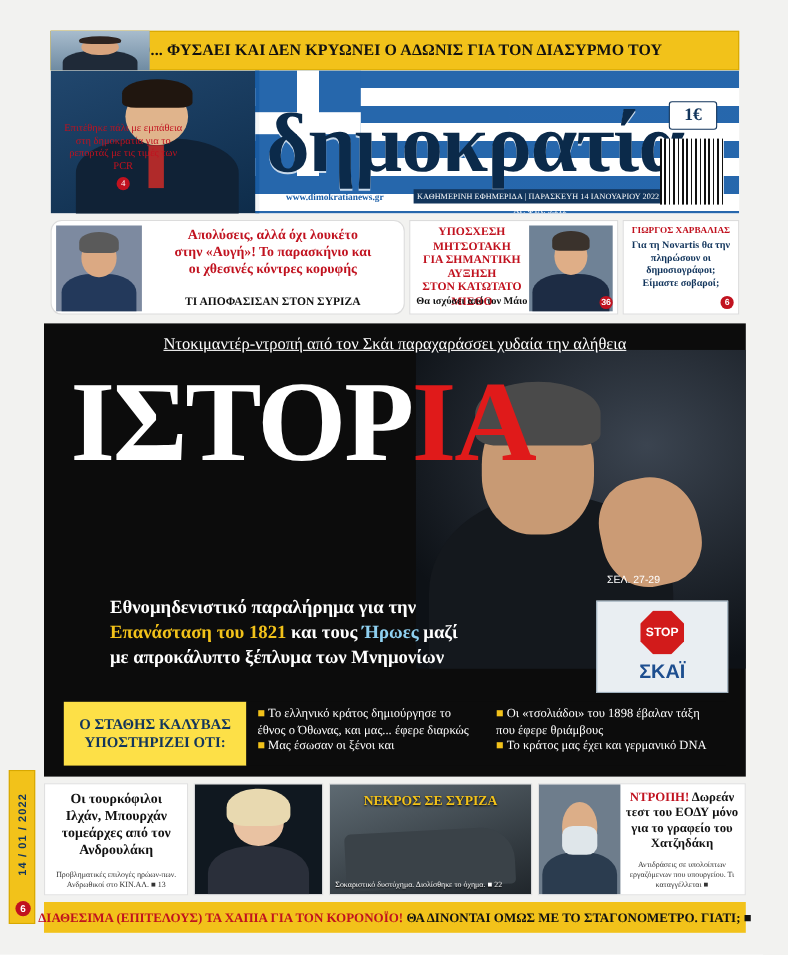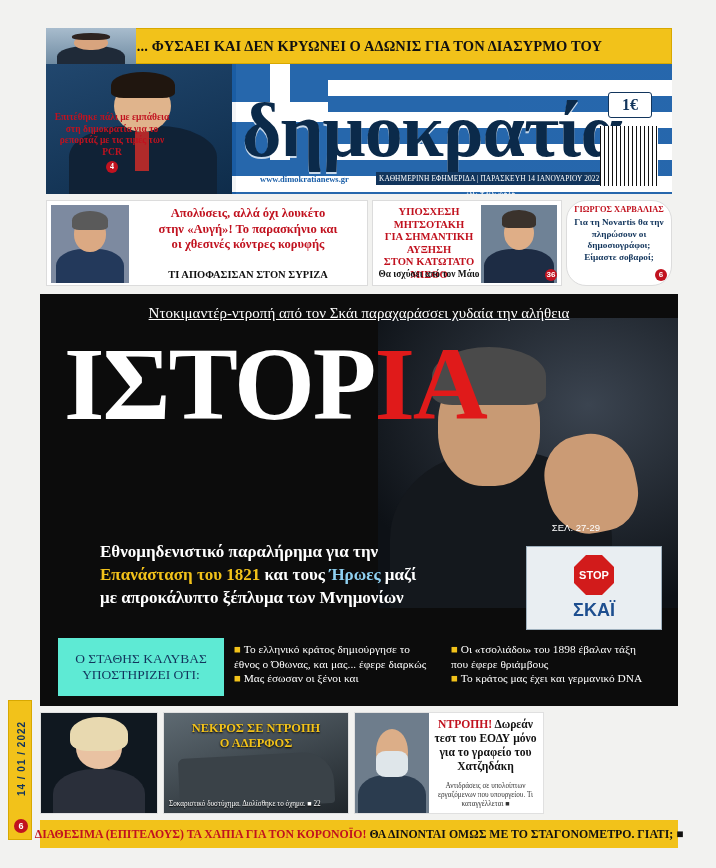--- a/index.html
+++ b/index.html
@@ -53,21 +53,21 @@
   }
   .mast-photo { position:absolute; left:0; top:0; width:190px; height:130px; overflow:hidden; }
   .mast-photo .bg { position:absolute; inset:0; background:linear-gradient(160deg,#21476e,#0e2c4a); }
   .mast-photo .h { position:absolute; left:36%; top:12%; width:30%; height:40%; background:#e0b48c; border-radius:50%; }
   .mast-photo .hr { position:absolute; left:34%; top:6%; width:34%; height:20%; background:#20160f; border-radius:50% 50% 20% 20%; }
   .mast-photo .b { position:absolute; left:12%; top:48%; width:78%; height:60%; background:#102236; border-radius:40% 40% 0 0; }
   .mast-photo .tie { position:absolute; left:47%; top:52%; width:7%; height:30%; background:#b02a2a; }
 
   .mast-caption {
     position:absolute; left:8px; top:48px; width:116px;
-    color:#c1121f; font-weight:bold; font-size:9.5px; line-height:11.5px;
+    color:#c1121f; font-weight:normal; font-size:9.5px; line-height:11.5px;
     text-align:center; z-index:4;
   }
   .mast-caption .num {
     display:block; margin:3px auto 0; width:12px; height:12px; border-radius:50%;
     background:#c1121f; color:#fff; font-size:8px; line-height:12px;
   }
 
   .flag {
     position:absolute; left:186px; top:0; width:440px; height:130px;
     background:
@@ -110,23 +110,23 @@
     position:absolute; right:14px; top:62px; width:58px; height:60px;
     background:repeating-linear-gradient(90deg,#111 0 1.5px,#fff 1.5px 4px);
   }
 
   
   .secbar {
     position:absolute; left:46px; top:200px; width:626px; height:86px;
     display:flex; gap:4px;
   }
   .sec-box { position:relative; background:#fff; overflow:hidden; border:1px solid #dcdcdc; }
-  .sec-a { width:322px; }
+  .sec-a { width:322px;border-radius:10px; }
   .sec-b { width:190px; }
-  .sec-c { width:106px;border-radius:20px; }
+  .sec-c { width:106px; }
 
   .sec-a .ph { position:absolute; left:4px; top:4px; width:78px; height:78px; overflow:hidden; background:#7d8aa0; }
   .sec-a .ph .h { position:absolute; left:30%; top:16%; width:40%; height:44%; background:#dba983; border-radius:50%; }
   .sec-a .ph .hr { position:absolute; left:27%; top:8%; width:46%; height:24%; background:#5a5a5a; border-radius:50% 50% 20% 20%; }
   .sec-a .ph .b { position:absolute; left:6%; top:56%; width:88%; height:54%; background:#23395b; border-radius:40% 40% 0 0; }
   .sec-a .txt {
     position:absolute; left:86px; top:5px; right:4px;
     color:#c1121f; font-weight:bold; font-size:12.6px; line-height:15.5px; text-align:center;
   }
   .sec-a .sub {
@@ -199,43 +199,43 @@
   }
 
   .main .deck {
     position:absolute; left:60px; top:246px; width:400px;
     color:#fff; font-weight:bold; font-size:17px; line-height:23px; 
   }
   .main .deck .y { color:#f2c21a; }
   .main .deck .c { color:#8fd0f0; }
 
   .skai-box {
-    position:absolute; right:16px; bottom:76px; width:136px; height:84px;
+    position:absolute; right:16px; bottom:76px; width:120px; height:84px;
     background:#e9eef2; border:1px solid #9fb0bd;
   }
   .skai-stop {
     position:absolute; left:50%; top:8px; transform:translateX(-50%);
     width:40px; height:40px; background:#d21b1b; color:#fff;
     font-family:"Liberation Sans", sans-serif; font-weight:bold; font-size:11px;
     line-height:40px; text-align:center;
     clip-path:polygon(30% 0,70% 0,100% 30%,100% 70%,70% 100%,30% 100%,0 70%,0 30%);
   }
   .skai-name {
     position:absolute; left:0; bottom:8px; width:100%; text-align:center;
     color:#1d4e8f; font-weight:bold; font-size:18px;
     font-family:"Liberation Sans", sans-serif;
   }
 
   .kaliv {
     position:absolute; left:18px; bottom:10px; width:602px; height:58px;
     display:flex; align-items:stretch;
   }
   .kaliv .tag {
-    width:166px; background:#5eead4; color:#12355c;
-    font-weight:normal; font-size:13.5px; line-height:16px;
+    width:166px; background:#fde047; color:#12355c;
+    font-weight:bold; font-size:13.5px; line-height:16px;
     display:flex; align-items:center; justify-content:center; text-align:center; padding:0 6px;
   }
   .kaliv .bullets {
     flex:1; background:#0c0c0c; color:#fff; padding:4px 6px 4px 10px;
     font-size:11.4px; line-height:14.6px; columns:2; column-gap:14px;
   }
   .kaliv .bullets .b { display:block; }
   .kaliv .bullets .dot { color:#f2c21a; font-weight:bold; }
 
   
@@ -419,36 +419,39 @@
         <span class="b"><span class="dot">■ </span><span>Το ελληνικό κράτος δημιούργησε το έθνος ο Όθωνας, και μας... έφερε διαρκώς</span></span>
         <span class="b"><span class="dot">■ </span><span>Μας έσωσαν οι ξένοι και</span></span>
         <span class="b"><span class="dot">■ </span><span>Οι «τσολιάδοι» του 1898 έβαλαν τάξη που έφερε θριάμβους</span></span>
         <span class="b"><span class="dot">■ </span><span>Το κράτος μας έχει και γερμανικό DNA</span></span>
       </div>
     </div>
   </div>
 
   <div class="bottom">
 
+    <div class="bcol b1">
+      <div class="t">Οι τουρκόφιλοι Ιλχάν, Μπουρχάν τομεάρχες από τον Ανδρουλάκη</div>
+      <div class="s">Προβληματικές επιλογές ηρώων-πων. Ανδρωθικοί στο ΚΙΝ.ΑΛ. ■ 13</div>
+    </div>
 
     <div class="bcol b2">
       <div class="ph photo">
         <div class="b"></div>
           <div class="h"></div>
           <div class="hr"></div>
       </div>
     </div>
 
     <div class="bcol b3">
       <div class="ph">
           <div class="wreck"></div>
         </div>
       <div class="t">
-        <div>ΝΕΚΡΟΣ ΣΕ ΝΤΡΟΠΗ</div>
-        <div>Ο ΑΔΕΡΦΟΣ</div>
+        <div>ΝΕΚΡΟΣ ΣΕ ΣΥΡΙΖΑ</div>
       </div>
       <div class="s">Σοκαριστικό δυστύχημα. Διολίσθηκε το όχημα. ■ 22</div>
     </div>
 
     <div class="bcol b4">
       <div class="ph photo">
         <div class="b"></div>
           <div class="h"></div>
           <div class="mask"></div>
       </div>

